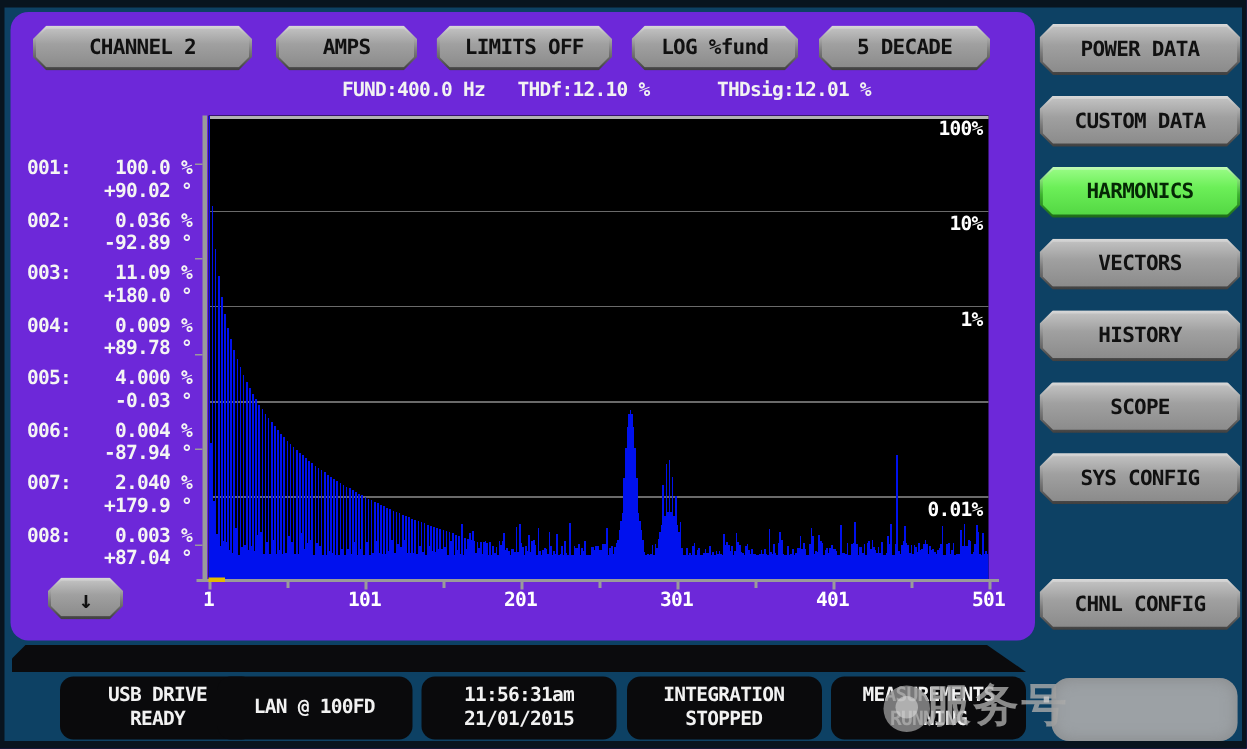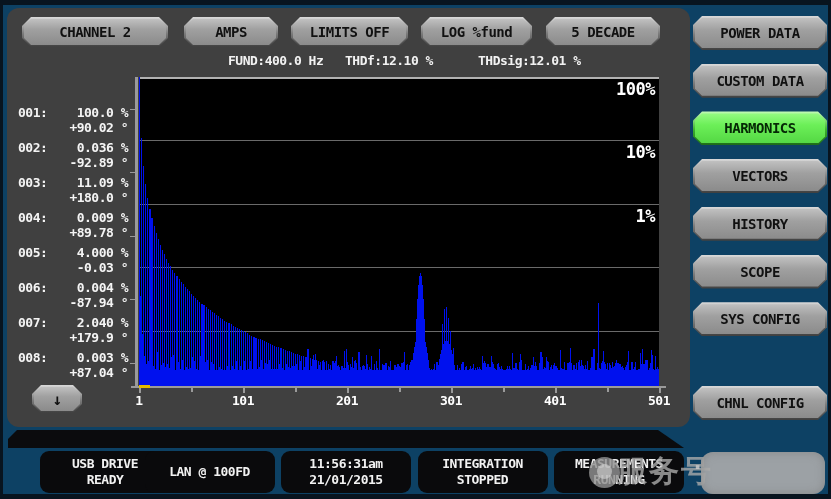--- a/index.html
+++ b/index.html
@@ -6,42 +6,42 @@
   * { box-sizing:border-box; }
   .screen {
     position:relative; width:831px; height:499px;
     background:#0d4164;
     border:3px solid #08141f; border-top-width:5px; border-bottom-width:5px;
     font-family:"DejaVu Sans Mono","Liberation Mono",monospace;
     font-weight:bold; overflow:hidden; color:#fff;
   }
   
   .main-panel { position:absolute; left:4px; top:3px; width:683px; height:419px;
-    background:#404040; border-radius:12px; }
+    background:#6d28d9; border-radius:12px; }
   
   .chbtn { position:absolute;
     clip-path:polygon(9px 0,calc(100% - 9px) 0,100% 9px,100% calc(100% - 9px),calc(100% - 9px) 100%,9px 100%,0 calc(100% - 9px),0 9px);
     background:linear-gradient(180deg,#d9d9d9,#7c7c7c 55%,#3f3f3f); cursor:pointer; }
   .chbtn .face { position:absolute; inset:2px;
     clip-path:polygon(7px 0,calc(100% - 7px) 0,100% 7px,100% calc(100% - 7px),calc(100% - 7px) 100%,7px 100%,0 calc(100% - 7px),0 7px);
     background:linear-gradient(180deg,#c0c0c0,#a0a0a0 40%,#8b8b8b);
     display:flex; align-items:center; justify-content:center;
     color:#111; font-size:14px; letter-spacing:-0.5px; white-space:nowrap; }
   .chbtn.active { background:linear-gradient(180deg,#c5ffb8,#3db32f 55%,#1d6a18); }
   .chbtn.active .face { background:linear-gradient(180deg,#96fb83,#6cef58 40%,#54d844); color:#052805; }
   
   .hdr-info { position:absolute; top:45px; font-size:13px; color:#f2f2f2; letter-spacing:-0.5px; }
   
   .harm-entry { position:absolute; left:11px; width:110px; font-size:13px; line-height:15px; letter-spacing:-0.5px; color:#f4f4f4; }
   .harm-entry .l1 { display:flex; justify-content:space-between; }
   .harm-entry .l2 { text-align:right; }
   
   .plot { position:absolute; left:132px; top:69px; width:520px; height:309px; background:#000; }
   .plot svg { position:absolute; left:0; top:0; }
-  .ylab { position:absolute; left:0; width:516px; text-align:right; font-size:17px; color:#fff; letter-spacing:-0.5px; }
+  .ylab { position:absolute; left:0; width:516px; text-align:right; font-size:13px; color:#fff; letter-spacing:-0.5px; }
   .axis-left { position:absolute; left:128px; top:69px; width:3px; height:311px; background:#9a9a9a; }
   .axis-bottom { position:absolute; left:124px; top:378px; width:535px; height:2px; background:#9a9a9a; }
   .ytick { position:absolute; left:123px; width:5px; height:1px; background:#9a9a9a; }
   .xtick { position:absolute; top:380px; width:2px; height:5px; background:#9a9a9a; }
   .xlab { position:absolute; top:385px; width:44px; text-align:center; font-size:13px; color:#fff; letter-spacing:-0.5px; }
   .cursor-mark { position:absolute; left:132px; top:377px; width:11px; height:3px; background:#e3ba00; z-index:3; }
   .scroll-btn { left:25px; top:377px; width:50px; height:28px; }
   .scroll-btn .face { font-size:16px; }
   
   .menu-btn { left:690px; width:134px; height:34px; }
@@ -659,20 +659,21 @@
           <rect x="514.80" y="293.08" width="1.1" height="15.92" fill="#0011ee"></rect>
           <rect x="515.84" y="278.55" width="1.1" height="30.45" fill="#0011ee"></rect>
           <rect x="516.88" y="292.45" width="1.1" height="16.55" fill="#0011ee"></rect>
           <rect x="517.92" y="290.12" width="1.1" height="18.88" fill="#0011ee"></rect>
           <rect x="518.96" y="292.49" width="1.1" height="16.51" fill="#0011ee"></rect>
           <rect x="520.00" y="277.21" width="1.1" height="31.79" fill="#0011ee"></rect>
         </svg>
         <div class="ylab" style="top: 2px;">100%</div>
         <div class="ylab" style="top: 65.4497px;">10%</div>
         <div class="ylab" style="top: 128.899px;">1%</div>
+        <div class="ylab" style="top: 255.799px;">0.01%</div>
       </div>
     <div class="axis-left"></div>
     <div class="axis-bottom"></div>
     <div class="cursor-mark"></div>
     <div id="axes-extras">
         <div class="xtick" style="left: 131.5px;"></div>
         <div class="xlab" style="left: 110px;">1</div>
         <div class="xtick" style="left: 235.5px;"></div>
         <div class="xlab" style="left: 214px;">101</div>
         <div class="xtick" style="left: 339.5px;"></div>

